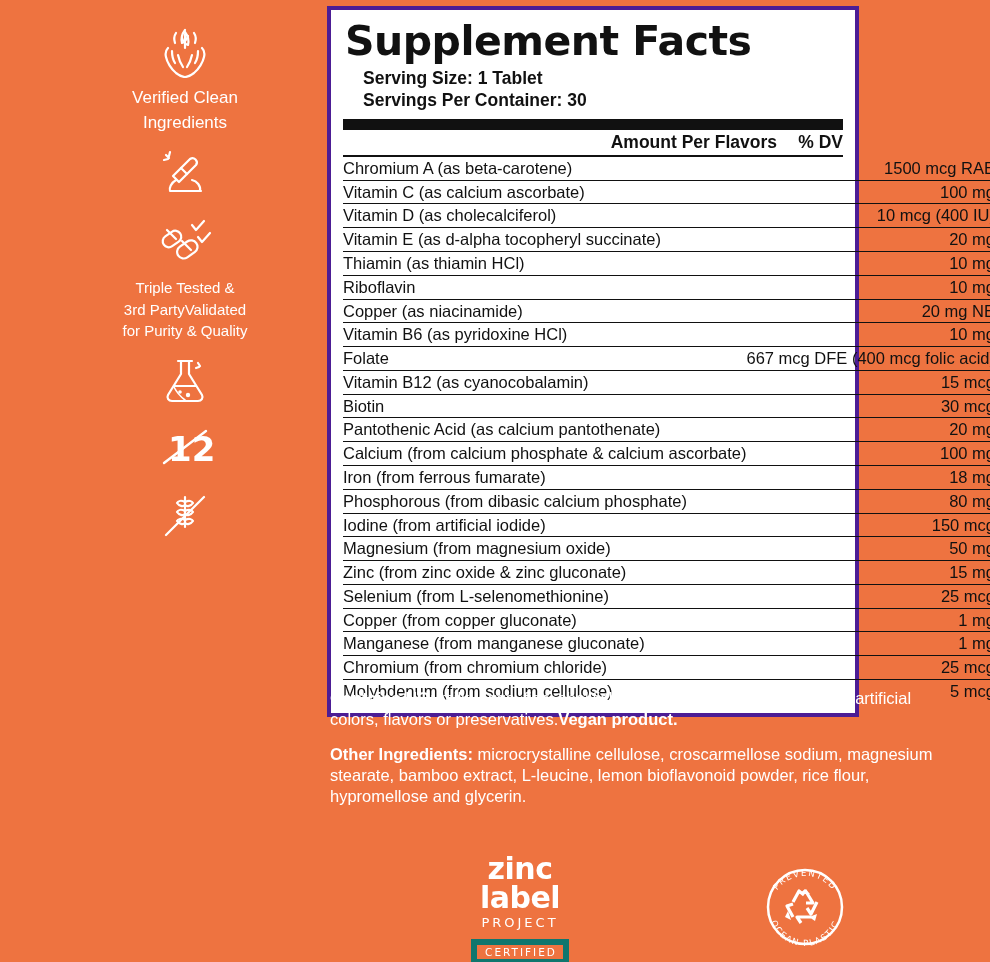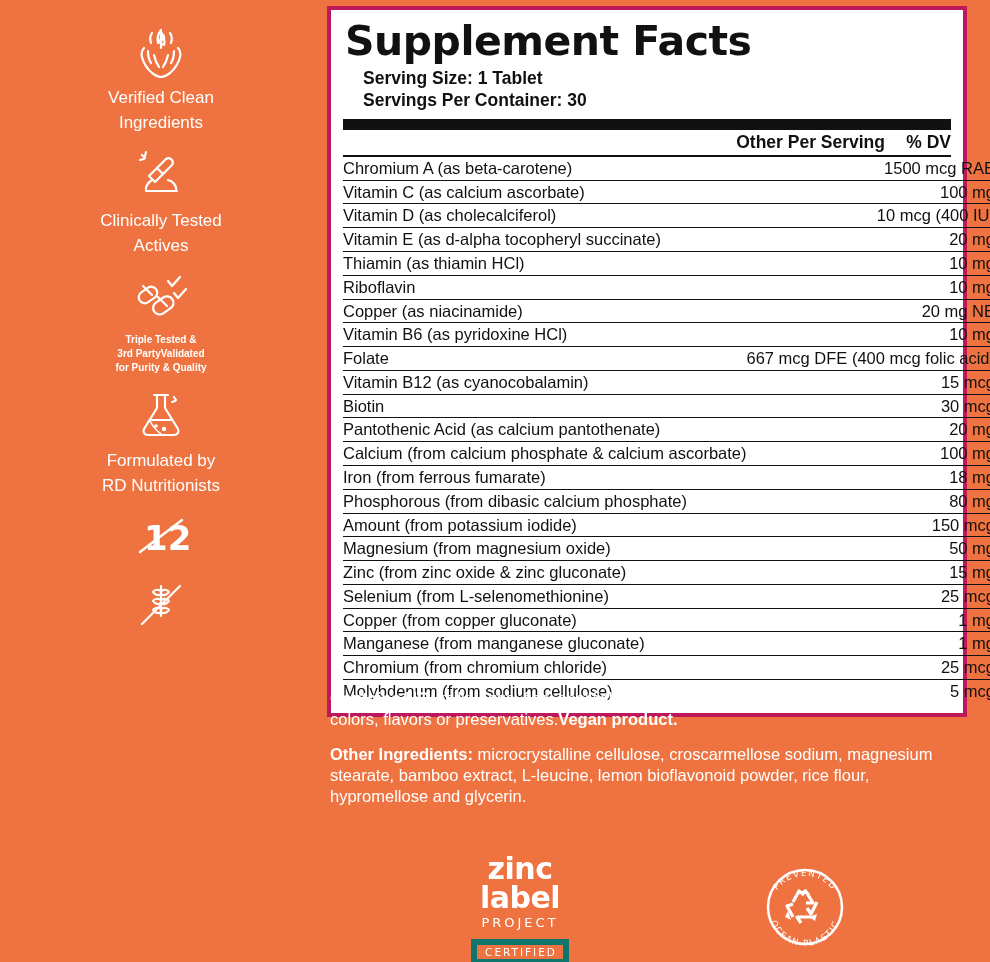--- a/index.html
+++ b/index.html
@@ -17,21 +17,21 @@
 
   
   #features {
     position: absolute;
     left: 0;
     top: 0;
     width: 310px;
     height: 814px;
     display: flex;
     flex-direction: column;
-    align-items: center;
+    align-items: flex-end;
     padding-top: 22px;
     box-sizing: border-box;
     padding-left: 12px;
   }
   .feature {
     width: 250px;
     display: flex;
     flex-direction: column;
     align-items: center;
     margin-bottom: 10px;
@@ -46,30 +46,30 @@
   }
   .feature-icon svg { display: block; }
   .feature-label {
     color: #ffffff;
     text-align: center;
     font-size: 17px;
     line-height: 1.45;
     margin-top: 6px;
     white-space: pre-line;
   }
-  .feature-label.small { font-size: 10px; line-height: 1.42; font-weight: bold; }
+  .feature-label.small { font-size: 15px; line-height: 1.42; }
 
   
   #facts-panel {
     position: absolute;
     left: 327px;
     top: 6px;
-    width: 640px;
+    width: 532px;
     background: #ffffff;
-    border: 4px solid #be185d;
+    border: 4px solid #4c1d95;
     box-sizing: border-box;
     padding: 8px 12px 10px 12px;
     color: #111111;
   }
   #facts-title {
     font-family: "DejaVu Sans", sans-serif;
     font-weight: bold;
     font-size: 41px;
     letter-spacing: -0.5px;
     line-height: 1.05;
@@ -194,22 +194,20 @@
   <div class="feature">
     <span class="feature-icon">
       <svg width="62" height="54" viewBox="0 0 62 54" fill="none" stroke="#ffffff" stroke-width="2.2" stroke-linecap="round" stroke-linejoin="round">
         <path d="M12 8l3 3M10 13l4-1M16 5l-1 4"></path>
         <path d="M36 12l-9 9 6 6 9-9a4.3 4.3 0 0 0-6-6z"></path>
         <path d="M27 21l-8 8 6 6 8-8"></path>
         <path d="M22 33c-5 3-7 8-6 11h30c1-5-3-10-8-11"></path>
         <path d="M17 44h30"></path>
       </svg>
     </span>
-    <span class="feature-label">Clinically Tested
-Actives</span>
   </div>
 
   <div class="feature">
     <span class="feature-icon">
       <svg width="62" height="54" viewBox="0 0 62 54" fill="none" stroke="#ffffff" stroke-width="2.2" stroke-linecap="round" stroke-linejoin="round">
         <rect x="8" y="18" width="20" height="12" rx="6" transform="rotate(-35 18 24)"></rect>
         <path d="M13 15l9 9"></path>
         <rect x="22" y="28" width="22" height="13" rx="6.5" transform="rotate(-35 33 34)"></rect>
         <path d="M28 26l9 9"></path>
         <path d="M38 10l4 5 8-9"></path>
@@ -226,22 +224,20 @@
       <svg width="62" height="54" viewBox="0 0 62 54" fill="none" stroke="#ffffff" stroke-width="2.2" stroke-linecap="round" stroke-linejoin="round">
         <path d="M24 8h14"></path>
         <path d="M27 8v13L14 42c-1.5 3 .5 6 4 6h26c3.5 0 5.5-3 4-6L35 21V8"></path>
         <path d="M20 33h22" fill="none"></path>
         <path d="M20 34c3 6 7 10 11 13" stroke-width="1.6"></path>
         <circle cx="26" cy="39" r="1.8" fill="#ffffff" stroke="none"></circle>
         <circle cx="34" cy="42" r="2.2" fill="#ffffff" stroke="none"></circle>
         <path d="M44 10l2 3M42 15l3-1"></path>
       </svg>
     </span>
-    <span class="feature-label">Formulated by
-RD Nutritionists</span>
   </div>
 
   <div class="feature">
     <span class="feature-icon">
       <svg width="62" height="54" viewBox="0 0 62 54" fill="none" stroke="#ffffff" stroke-width="2.4" stroke-linecap="round" stroke-linejoin="round">
         <text x="14" y="40" font-family="DejaVu Sans, sans-serif" font-size="34" font-weight="bold" fill="#ffffff" stroke="none">12</text>
         <path d="M10 42L52 10"></path>
       </svg>
     </span>
   </div>
@@ -262,21 +258,21 @@
   </div>
 
 </div>
 
 <div id="facts-panel">
   <div id="facts-title">Supplement Facts</div>
   <div class="serving-line">Serving Size: 1 Tablet</div>
   <div class="serving-line">Servings Per Container: 30</div>
   <div class="rule-thick"></div>
   <div id="amount-header">
-    <span class="amt">Other Per Serving</span>
+    <span class="amt">Amount Per Flavors</span>
     <span class="dv">% DV</span>
   </div>
   <div class="rule-thin"></div>
   <table class="nutrients">
     <tbody id="nutrient-rows">
         <tr>
           <td class="name">Chromium A (as beta-carotene)</td>
           <td class="amount">1500 mcg RAE</td>
         </tr>
         <tr>
@@ -329,21 +325,21 @@
         </tr>
         <tr>
           <td class="name">Iron (from ferrous fumarate)</td>
           <td class="amount">18 mg</td>
         </tr>
         <tr>
           <td class="name">Phosphorous (from dibasic calcium phosphate)</td>
           <td class="amount">80 mg</td>
         </tr>
         <tr>
-          <td class="name">Amount (from potassium iodide)</td>
+          <td class="name">Iodine (from artificial iodide)</td>
           <td class="amount">150 mcg</td>
         </tr>
         <tr>
           <td class="name">Magnesium (from magnesium oxide)</td>
           <td class="amount">50 mg</td>
         </tr>
         <tr>
           <td class="name">Zinc (from zinc oxide &amp; zinc gluconate)</td>
           <td class="amount">15 mg</td>
         </tr>

